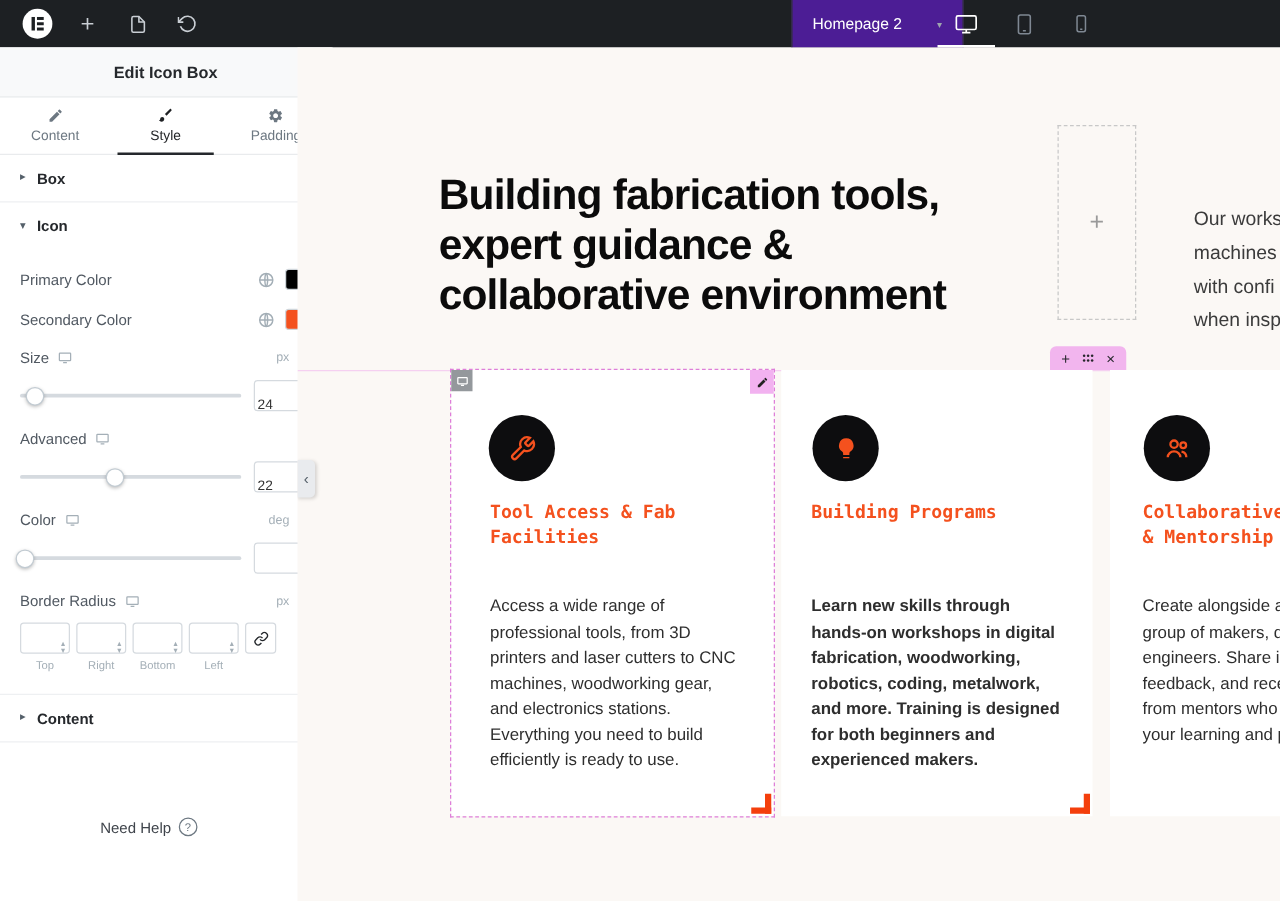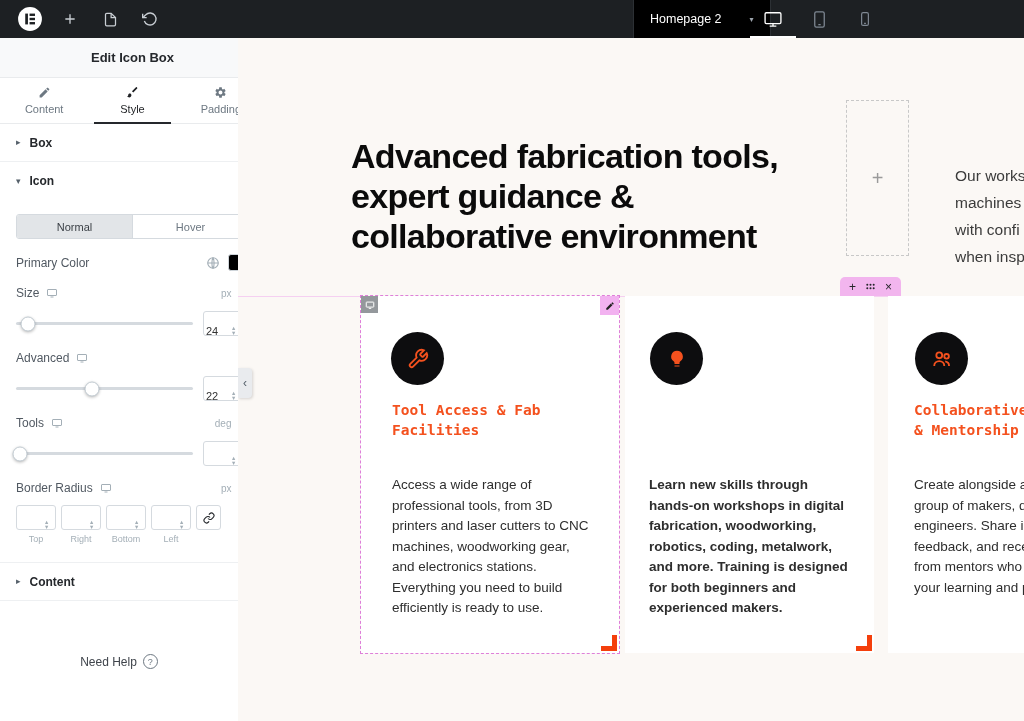--- a/index.html
+++ b/index.html
@@ -7,21 +7,21 @@
   body { position:relative; overflow:hidden; background:#fff; font-family:"Liberation Sans",sans-serif;
          --accent:#f4511e; --bracket:#f43f0c; --epink:#f2b5ee; --epink-border:#de7fd9; }
   svg { display:block; }
   button { font-family:inherit; border:none; background:none; }
 
   
   .topbar { position:absolute; top:0; left:0; width:1024px; height:38px; background:#1d2023; }
   .tb-left { position:absolute; left:10px; top:0; height:38px; display:flex; align-items:center; }
   .tb-btn { width:40px; height:38px; display:flex; align-items:center; justify-content:center; color:#c9ced4; cursor:pointer; }
   .page-select { position:absolute; left:633px; top:0; height:38px; display:flex; align-items:center; gap:28px;
-                 padding:12px 16px; background:#000000; border-left:1px solid #2c3034; border-right:1px solid #2c3034;
+                 padding:12px 16px; background:#4c1d95; border-left:1px solid #2c3034; border-right:1px solid #2c3034;
                  color:#fff; font-size:12.5px; cursor:pointer; }
   .page-select .dd-caret { font-family:"DejaVu Sans",sans-serif; font-size:8px; color:#9da5ae; }
   .devices { position:absolute; left:750px; top:0; height:38px; display:flex; }
   .device { width:46px; height:38px; display:flex; align-items:center; justify-content:center; color:#7f8893; position:relative; cursor:pointer; }
   .device.active { color:#fff; }
   .device.active::after { content:""; position:absolute; left:0; right:0; bottom:0; height:2px; background:#fff; }
 
   
   .panel { position:absolute; top:38px; left:0; width:266px; height:683px; background:#fff; border-right:1px solid #e3e5e8; }
   .panel-head { height:40px; display:flex; align-items:center; justify-content:center; background:#f8f9fa;
@@ -47,21 +47,21 @@
   .right { display:flex; align-items:center; gap:8px; }
   .globe { color:#a4afb7; cursor:pointer; }
   .swatch { width:21px; height:17px; border:1px solid #cfd5da; border-radius:3px; cursor:pointer; }
   .unit { display:flex; align-items:center; gap:14px; font-size:10px; color:#a4afb7; cursor:pointer; }
   .unit .caret { font-size:7px; color:#a4afb7; }
 
   .slider-row { display:flex; align-items:center; gap:10px; margin:11px 16px 0; }
   .track { position:relative; flex:1; height:3px; border-radius:2px; background:#d5dadf; cursor:pointer; }
   .thumb { position:absolute; top:50%; width:15px; height:15px; border-radius:50%; background:#fff;
            border:1px solid #c2cbd2; box-shadow:0 1px 3px rgba(0,0,0,.25); transform:translate(-50%,-50%); cursor:grab; }
-  .numbox { display:flex; align-items:center; width:46px; height:25px;
+  .numbox { display:flex; align-items:center; justify-content:space-between; width:46px; height:25px;
             border:1px solid #d5dadf; border-radius:3px; background:#fff; padding:14px 3px 0 2px; }
   .numbox input { width:26px; border:none; outline:none; font-size:11px; color:#333; font-family:inherit; background:none; }
   .stepper { display:flex; flex-direction:column; line-height:5px; color:#a4afb7; }
   .stepper span { font-size:6.5px; font-family:"DejaVu Sans",sans-serif; cursor:pointer; }
 
   .br-row { display:flex; align-items:flex-start; gap:5px; margin:10px 16px 0; }
   .br-field { display:flex; flex-direction:column; align-items:center; gap:4px; }
   .br-field .numbox { width:40px; }
   .br-label { font-size:9px; color:#a4afb7; }
   .link-btn { width:25px; height:25px; border:1px solid #d5dadf; border-radius:3px; display:flex; align-items:center;
@@ -215,40 +215,50 @@
     <span class="caret">▸</span>
     <span>Box</span>
   </div>
 
   <div class="sec-head" style="border-bottom:none;">
     <span class="caret">▾</span>
     <span>Icon</span>
   </div>
 
   <div class="sec-body">
-    <div class="seg">
-      <div class="seg-btn active">Normal</div>
-      <div class="seg-btn">Hover</div>
-    </div>
 
     <div class="ctl">
       <span class="lbl">
           <span>Primary Color</span>
         </span>
       <span class="right">
         <span class="globe">
           <svg width="14" height="14" viewBox="0 0 24 24" fill="none" stroke="currentColor" stroke-width="2">
               <circle cx="12" cy="12" r="9"></circle>
               <path d="M3 12h18M12 3c2.5 2.6 2.5 15.4 0 18M12 3c-2.5 2.6-2.5 15.4 0 18"></path>
             </svg>
         </span>
         <span class="swatch" style="background: rgb(0, 0, 0);"></span>
       </span>
     </div>
 
+    <div class="ctl">
+      <span class="lbl">
+          <span>Secondary Color</span>
+        </span>
+      <span class="right">
+        <span class="globe">
+          <svg width="14" height="14" viewBox="0 0 24 24" fill="none" stroke="currentColor" stroke-width="2">
+              <circle cx="12" cy="12" r="9"></circle>
+              <path d="M3 12h18M12 3c2.5 2.6 2.5 15.4 0 18M12 3c-2.5 2.6-2.5 15.4 0 18"></path>
+            </svg>
+        </span>
+        <span class="swatch" style="background: rgb(244, 81, 30);"></span>
+      </span>
+    </div>
 
     <div class="ctl">
       <span class="lbl">
         <span>Size</span>
         <span class="resp">
           <svg width="12" height="12" viewBox="0 0 24 24" fill="none" stroke="currentColor" stroke-width="2">
               <rect x="3" y="5" width="18" height="12" rx="1"></rect>
               <path d="M9 20h6"></path>
             </svg>
         </span>
@@ -290,21 +300,21 @@
         <input value="22" style="">
         <span class="stepper">
           <span>▴</span>
           <span>▾</span>
         </span>
       </span>
     </div>
 
     <div class="ctl">
       <span class="lbl">
-        <span>Tools</span>
+        <span>Color</span>
         <span class="resp">
           <svg width="12" height="12" viewBox="0 0 24 24" fill="none" stroke="currentColor" stroke-width="2">
               <rect x="3" y="5" width="18" height="12" rx="1"></rect>
               <path d="M9 20h6"></path>
             </svg>
         </span>
       </span>
       <span class="unit">
         <span>deg</span>
         <span class="caret">▾</span>
@@ -399,21 +409,21 @@
     <span>Need Help</span>
     <span class="help-circle">?</span>
   </div>
 </div>
 
 <div class="canvas">
   <div class="collapse-tab">‹</div>
 
 
   <div class="heading">
-    <div>Advanced fabrication tools,</div>
+    <div>Building fabrication tools,</div>
     <div>expert guidance &amp;</div>
     <div>collaborative environment</div>
   </div>
 
   <div class="placeholder-box">
     <span>+</span>
   </div>
 
   <div class="intro">
     <div>Our works</div>
@@ -468,20 +478,21 @@
     <div class="bracket"></div>
   </div>
 
   <div class="card card2">
     <div class="card-circle" style="left:25px;">
       <svg width="20" height="20" viewBox="0 0 24 24" fill="currentColor">
           <path d="M9 21h6v-1.2H9V21zm3-19a7 7 0 0 0-4 12.74c.6.43 1 1.11 1 1.85V18h6v-1.41c0-.74.4-1.42 1-1.85A7 7 0 0 0 12 2z"></path>
         </svg>
     </div>
     <div class="card-title" style="left:24px;">
+      <div>Building Programs</div>
     </div>
     <div class="card-body" style="left:24px;font-weight:bold;">Learn new skills through hands-on workshops in digital fabrication, woodworking, robotics, coding, metalwork, and more. Training is designed for both beginners and experienced makers.</div>
     <div class="bracket"></div>
   </div>
 
   <div class="card card3">
     <div class="card-circle" style="left:27px;">
       <svg width="22" height="22" viewBox="0 0 24 24" fill="none" stroke="currentColor" stroke-width="2">
           <circle cx="9" cy="8" r="3.2"></circle>
           <path d="M3.5 19.5c0-3 2.5-5.2 5.5-5.2s5.5 2.2 5.5 5.2"></path>

